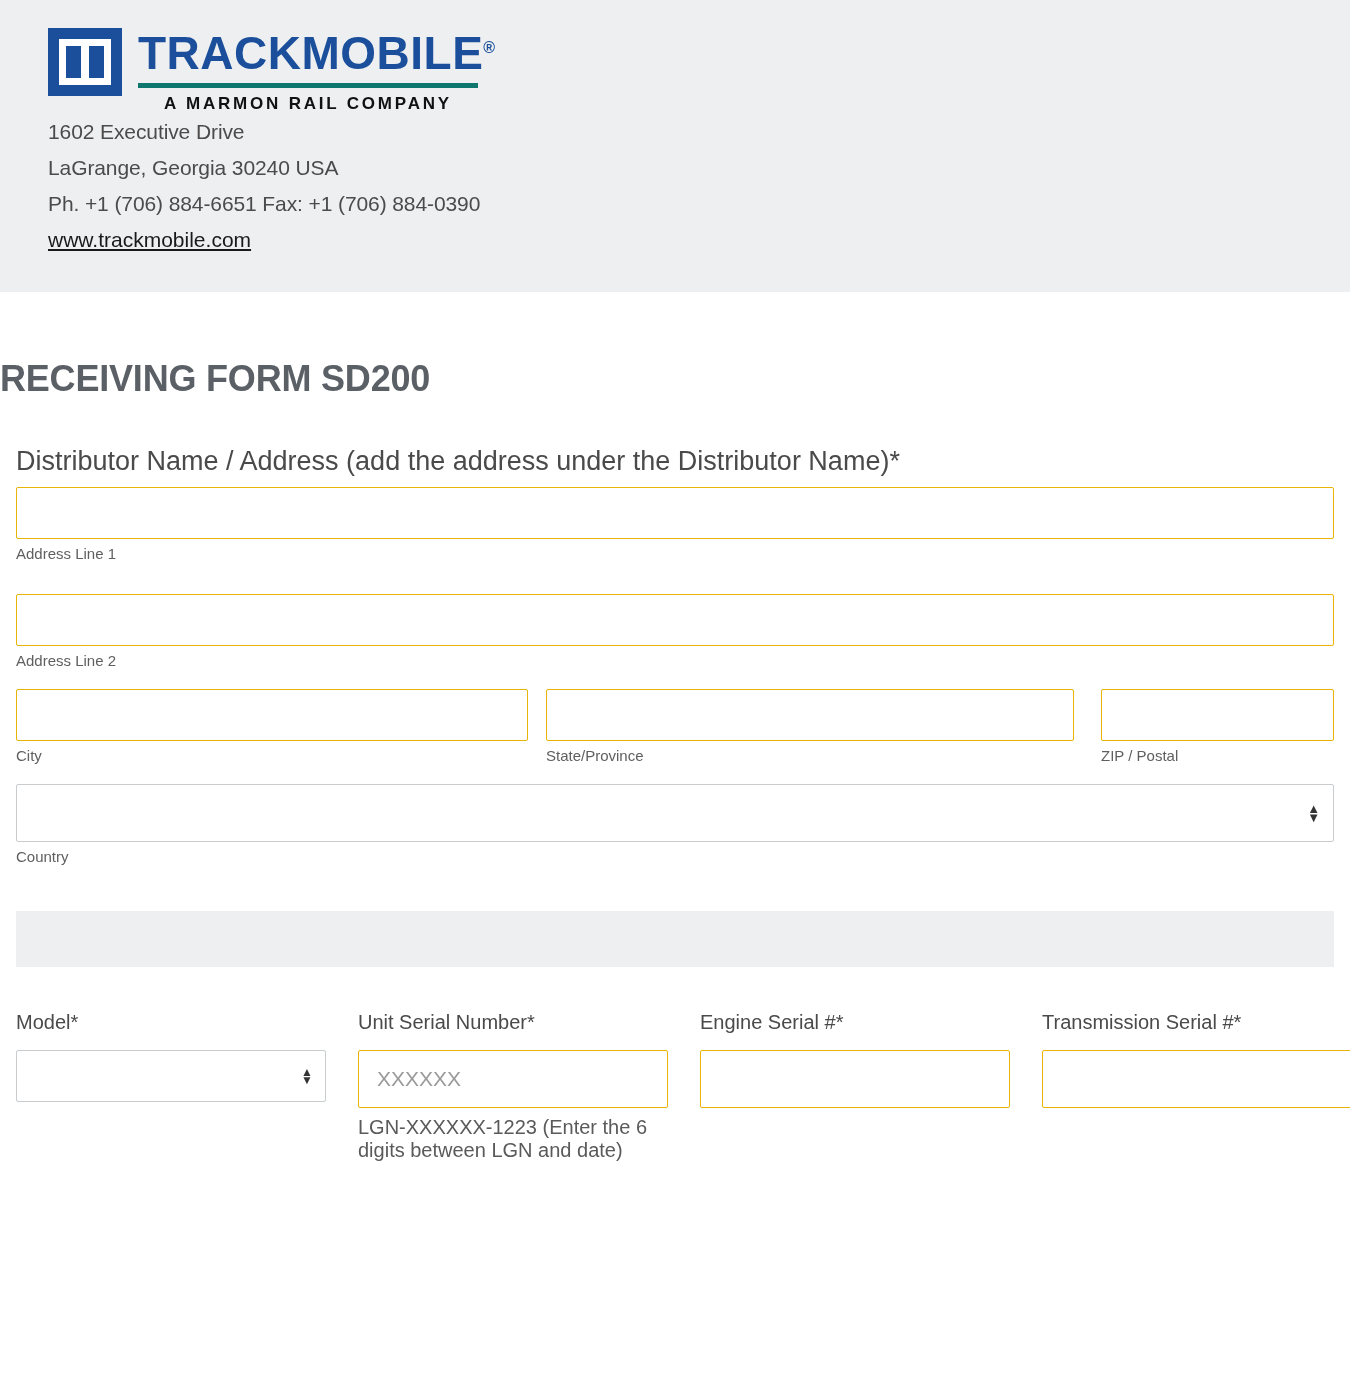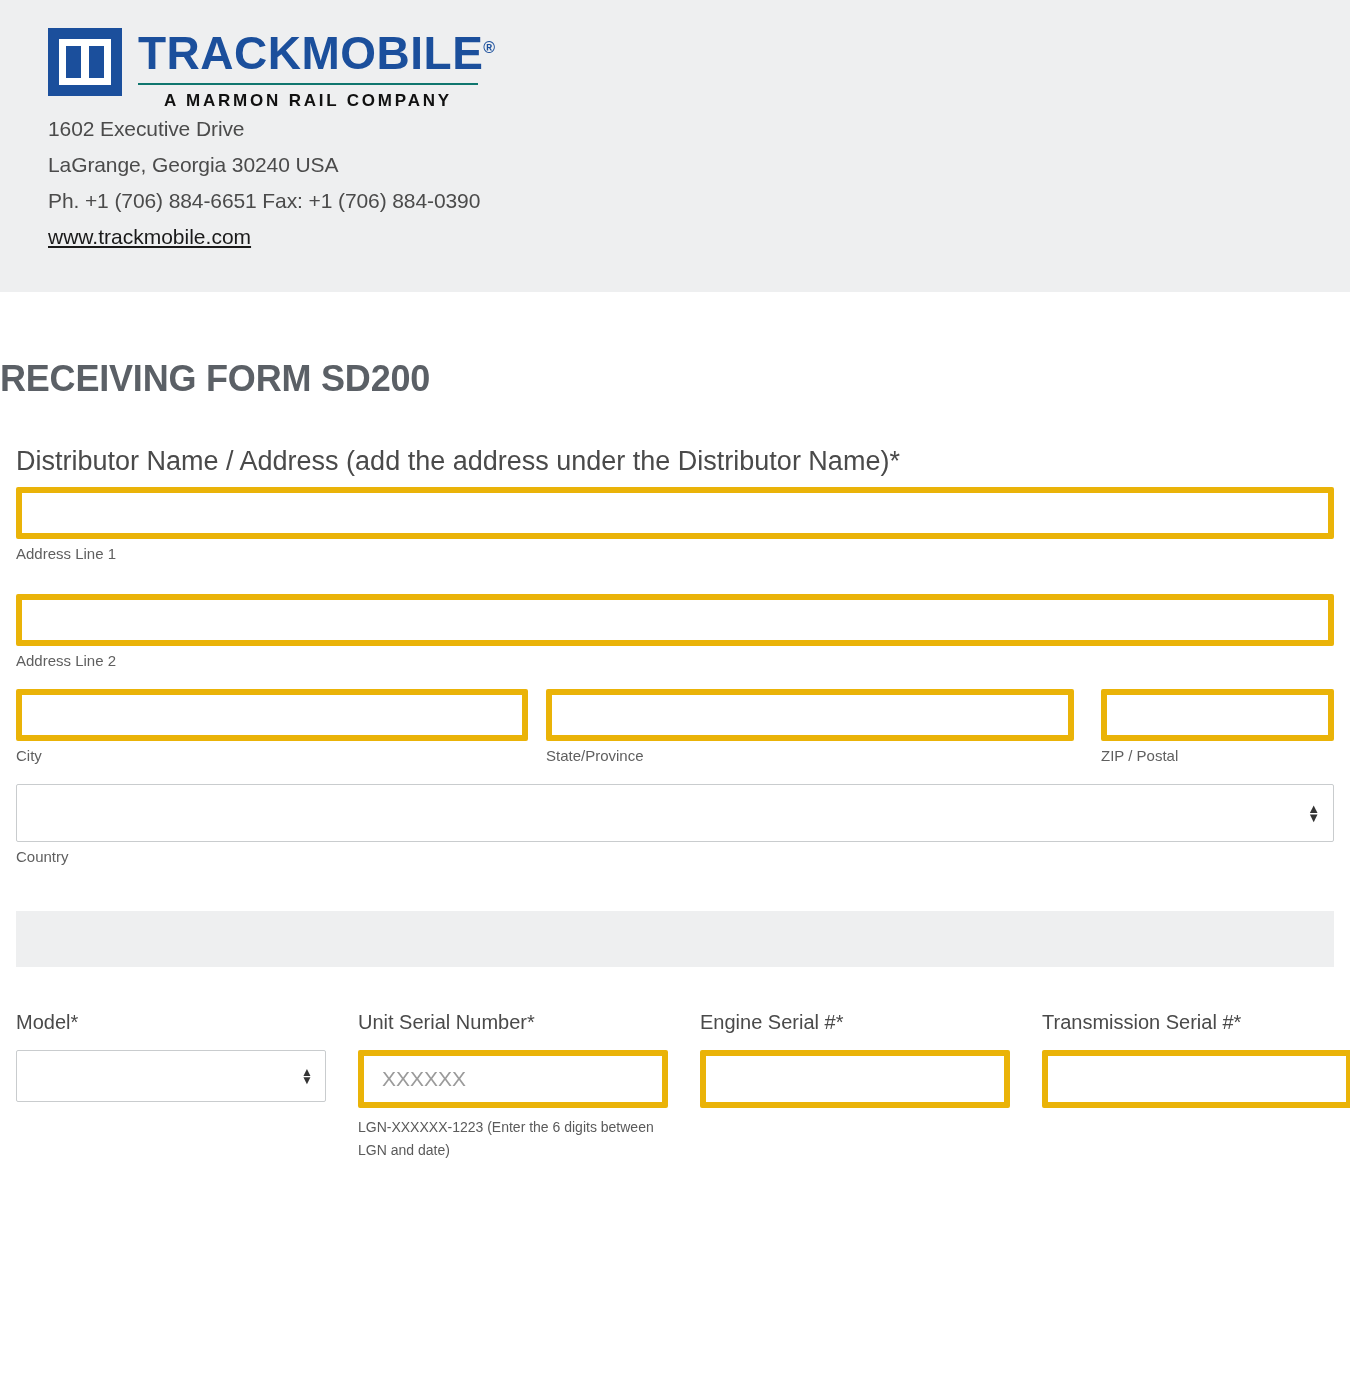--- a/index.html
+++ b/index.html
@@ -53,21 +53,21 @@
     line-height: 1;
   }
   .logo-word .reg { font-size: 16px; vertical-align: super; }
   .logo-sub {
     font-family: "Liberation Sans", sans-serif;
     font-weight: bold;
     font-size: 17px;
     letter-spacing: 2.8px;
     color: #111111;
     margin-top: 7px;
-    border-top: 2px solid #0f766e;
+    border-top: 5px solid #0f766e;
     padding-top: 6px;
     width: 340px;
     text-align: center;
   }
   .addr-line {
     font-size: 21px;
     color: #4b4b4b;
     line-height: 36px;
     letter-spacing: -0.1px;
   }
@@ -97,21 +97,21 @@
     margin: 46px 0 10px 0;
   }
   .sub-label {
     font-size: 15px;
     color: #5f5f5f;
     margin: 6px 0 0 0;
   }
   .text-input {
     width: 100%;
     height: 52px;
-    border: 6px solid #eab308;
+    border: 1px solid #eab308;
     background: #ffffff;
     border-radius: 2px;
     font-size: 19px;
     padding: 0 12px;
     color: #333;
     font-family: "Liberation Sans", sans-serif;
   }
   .text-input::placeholder { color: #9b9b9b; }
   .row { display: flex; gap: 18px; margin-top: 20px; }
   .col-city { flex: 0 0 512px; }
@@ -162,21 +162,21 @@
     border: 1px solid #c9ccce;
     background: #fff;
     border-radius: 2px;
   }
   .small-select .arrows {
     position: absolute; right: 12px; top: 50%;
     transform: translateY(-50%);
     font-size: 12px; line-height: 8px; color: #333;
   }
   .hint {
-    font-size: 14px;
+    font-size: 20px;
     color: #5a5a5a;
     margin-top: 8px;
     line-height: 23px;
     max-width: 310px;
   }
   .grid2 { display: flex; gap: 32px; margin-top: 38px; }
   .col-hour { flex: 0 0 646px; }
   .col-date { flex: 0 0 310px; }
   .date-input-wrap { position: relative; }
   .date-input {

